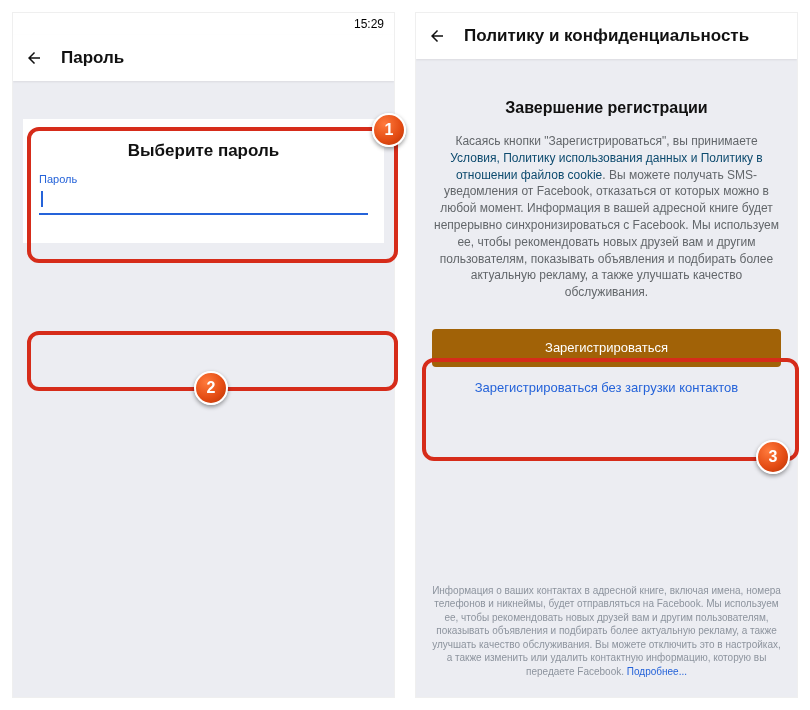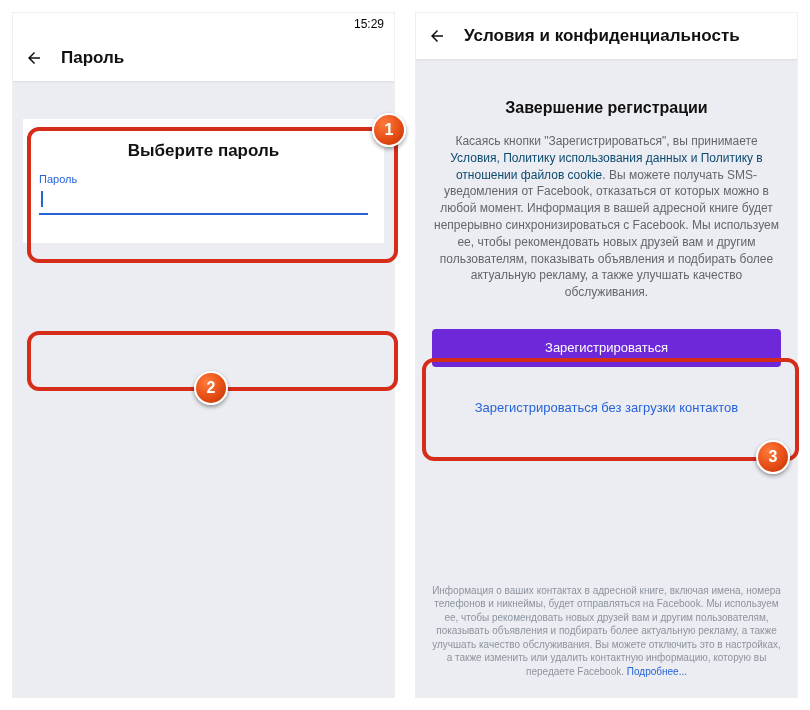--- a/index.html
+++ b/index.html
@@ -126,31 +126,31 @@
     margin-bottom: 16px;
   }
   .reg-text {
     font-size: 12px;
     line-height: 1.4;
     color: #62666a;
   }
   .reg-text .lnk { color: #0c4a6e; }
   .reg-btns { margin-top: 28px; }
   .reg-primary {
-    background: #6d28d9;
+    background: #a16207;
     color: #fff;
     border-radius: 4px;
     text-align: center;
     font-size: 13px;
     font-weight: 500;
     height: 38px;
     line-height: 38px;
   }
   .reg-secondary {
-    margin-top: 26px;
+    margin-top: 6px;
     text-align: center;
     font-size: 13px;
     font-weight: 500;
     color: #2563d9;
     height: 30px;
     line-height: 30px;
   }
   .footer-note {
     position: absolute;
     left: 16px; right: 16px;
@@ -218,21 +218,21 @@
     </div>
   </div>
 
   <div class="phone right">
     <div class="appbar">
       <span class="back-icon">
         <svg viewBox="0 0 24 24" width="18" height="18">
             <path d="M20 11H7.8l5.6-5.6L12 4l-8 8 8 8 1.4-1.4L7.8 13H20z" fill="#111"></path>
           </svg>
       </span>
-      <span class="title">Условия и конфиденциальность</span>
+      <span class="title">Политику и конфиденциальность</span>
     </div>
 
     <div class="reg-body">
       <div class="reg-heading">Завершение регистрации</div>
       <div class="reg-text">
         <span>Касаясь кнопки "Зарегистрироваться", вы принимаете </span><span class="lnk">Условия, Политику использования данных и Политику в отношении файлов cookie</span><span>. Вы можете получать SMS-уведомления от Facebook, отказаться от которых можно в любой момент. Информация в вашей адресной книге будет непрерывно синхронизироваться с Facebook. Мы используем ее, чтобы рекомендовать новых друзей вам и другим пользователям, показывать объявления и подбирать более актуальную рекламу, а также улучшать качество обслуживания.</span>
       </div>
 
       <div class="reg-btns">
         <div class="reg-primary">Зарегистрироваться</div>

